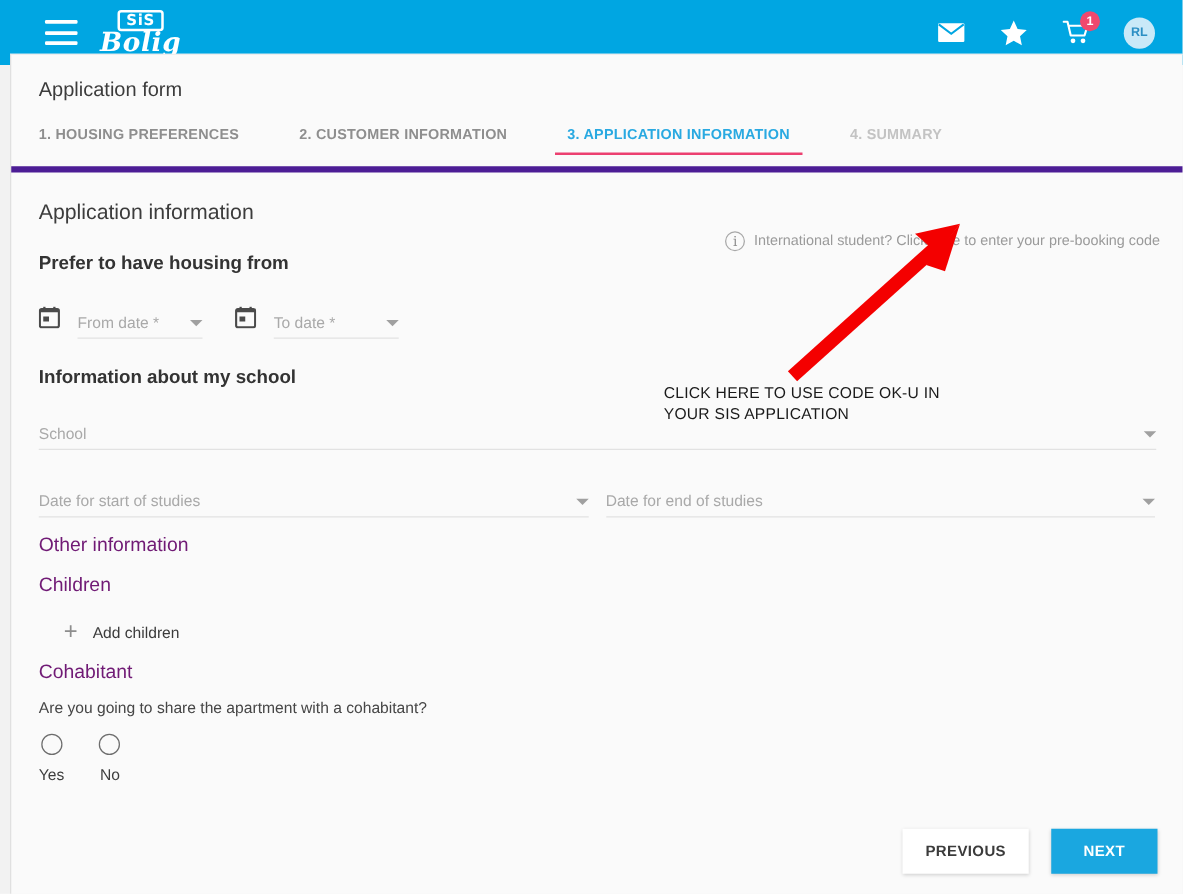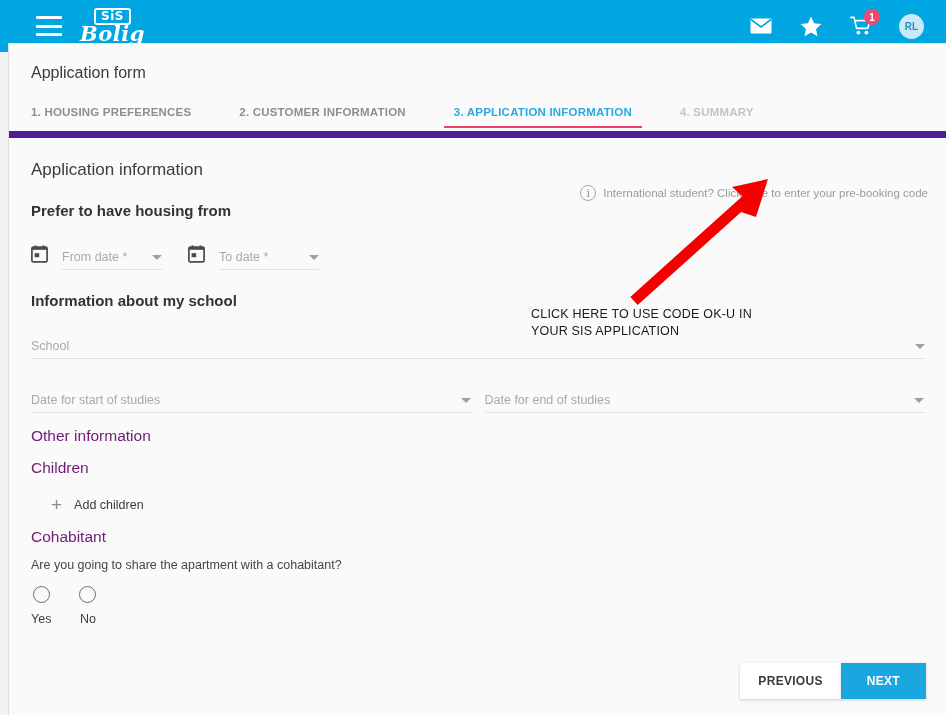--- a/index.html
+++ b/index.html
@@ -60,23 +60,23 @@
     position:absolute; left:8px; top:43px; width:938px; height:672px;
     background:#fafafa;
     border-left:1px solid #e0e0e0;
     border-top:1px solid #ededed;
   }
   .card-title {
     font-size:16px; color:#3c3c3c; padding:20px 0 0 22px;
     font-weight:400;
   }
   .tabs {
-    display:flex; align-items:center;
+    display:flex; align-items:flex-start;
     padding-left:22px; margin-top:20px;
-    border-bottom:7px solid #4c1d95; height:36px;
+    border-bottom:5px solid #4c1d95; height:36px;
   }
   .tab {
     font-size:11.5px; font-weight:bold; letter-spacing:.2px;
     color:#8e8e8e; padding:0 0 9px 0; margin-right:48px;
     cursor:pointer; position:relative; white-space:nowrap;
   }
   .tab.active { color:#29a9e1; }
   .tab.dim { color:#c3c3c3; }
   .tab.active:after {
     content:""; position:absolute; left:-10px; right:-10px; bottom:-1px;
@@ -133,21 +133,21 @@
   .question { font-size:12.5px; color:#464646; margin-top:12px; }
   .radios { display:flex; align-items:center; gap:28px; margin-top:14px; }
   .radio { display:flex; align-items:center; gap:9px; cursor:pointer;flex-direction:column; }
   .radio .dot {
     width:17px; height:17px; border-radius:50%;
     border:1.6px solid #6d6d6d; background:transparent;
   }
   .radio .lbl { font-size:12.5px; color:#3d3d3d; }
 
   
-  .footer { position:absolute; right:20px; bottom:16px; display:flex; gap:0; }
+  .footer { position:absolute; right:20px; bottom:16px; display:flex; gap:18px; }
   .btn {
     font-size:12px; font-weight:bold; letter-spacing:.3px;
     padding:11px 18px; border:none; cursor:pointer;
     box-shadow:0 1px 3px rgba(0,0,0,.18);
   }
   .btn-prev { background:#fff; color:#3b3b3b; }
   .btn-next { background:#1aa7e0; color:#fff; padding-left:26px; padding-right:26px; }
 
   
   .annot-arrow { position:absolute; left:610px; top:165px; pointer-events:none; }

